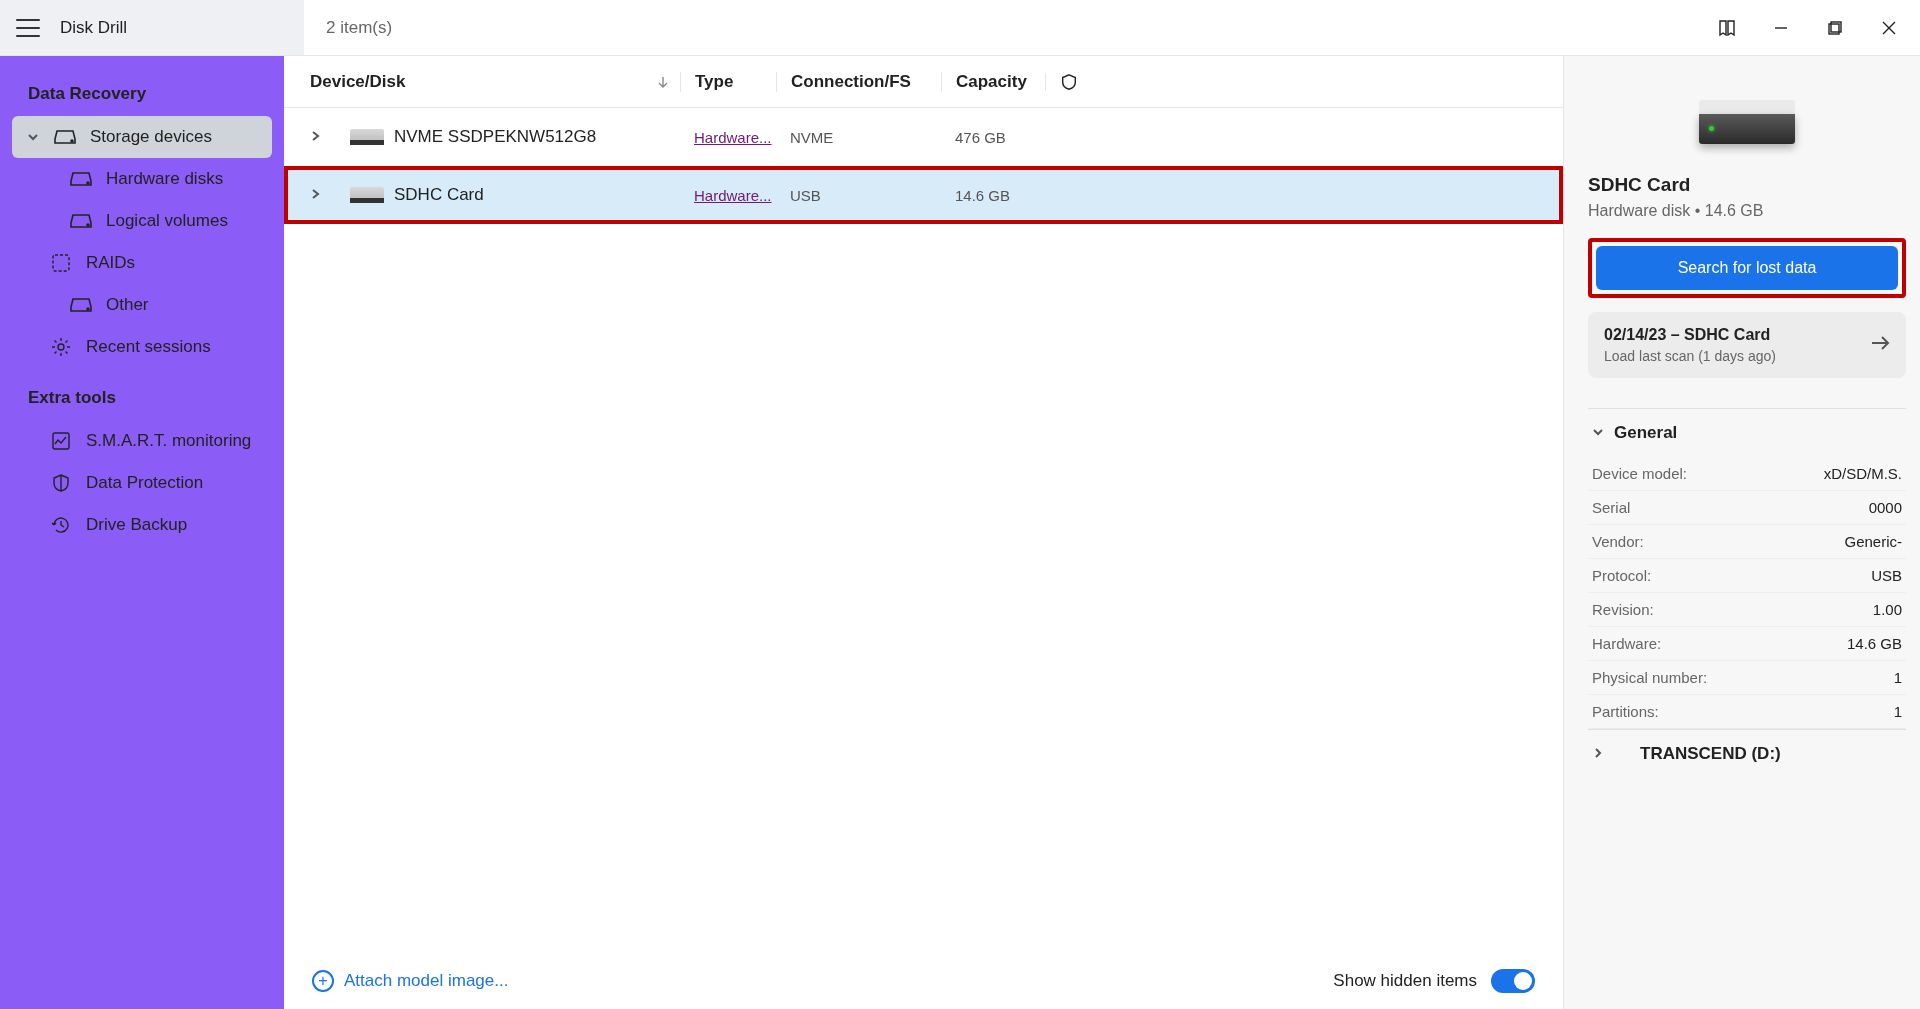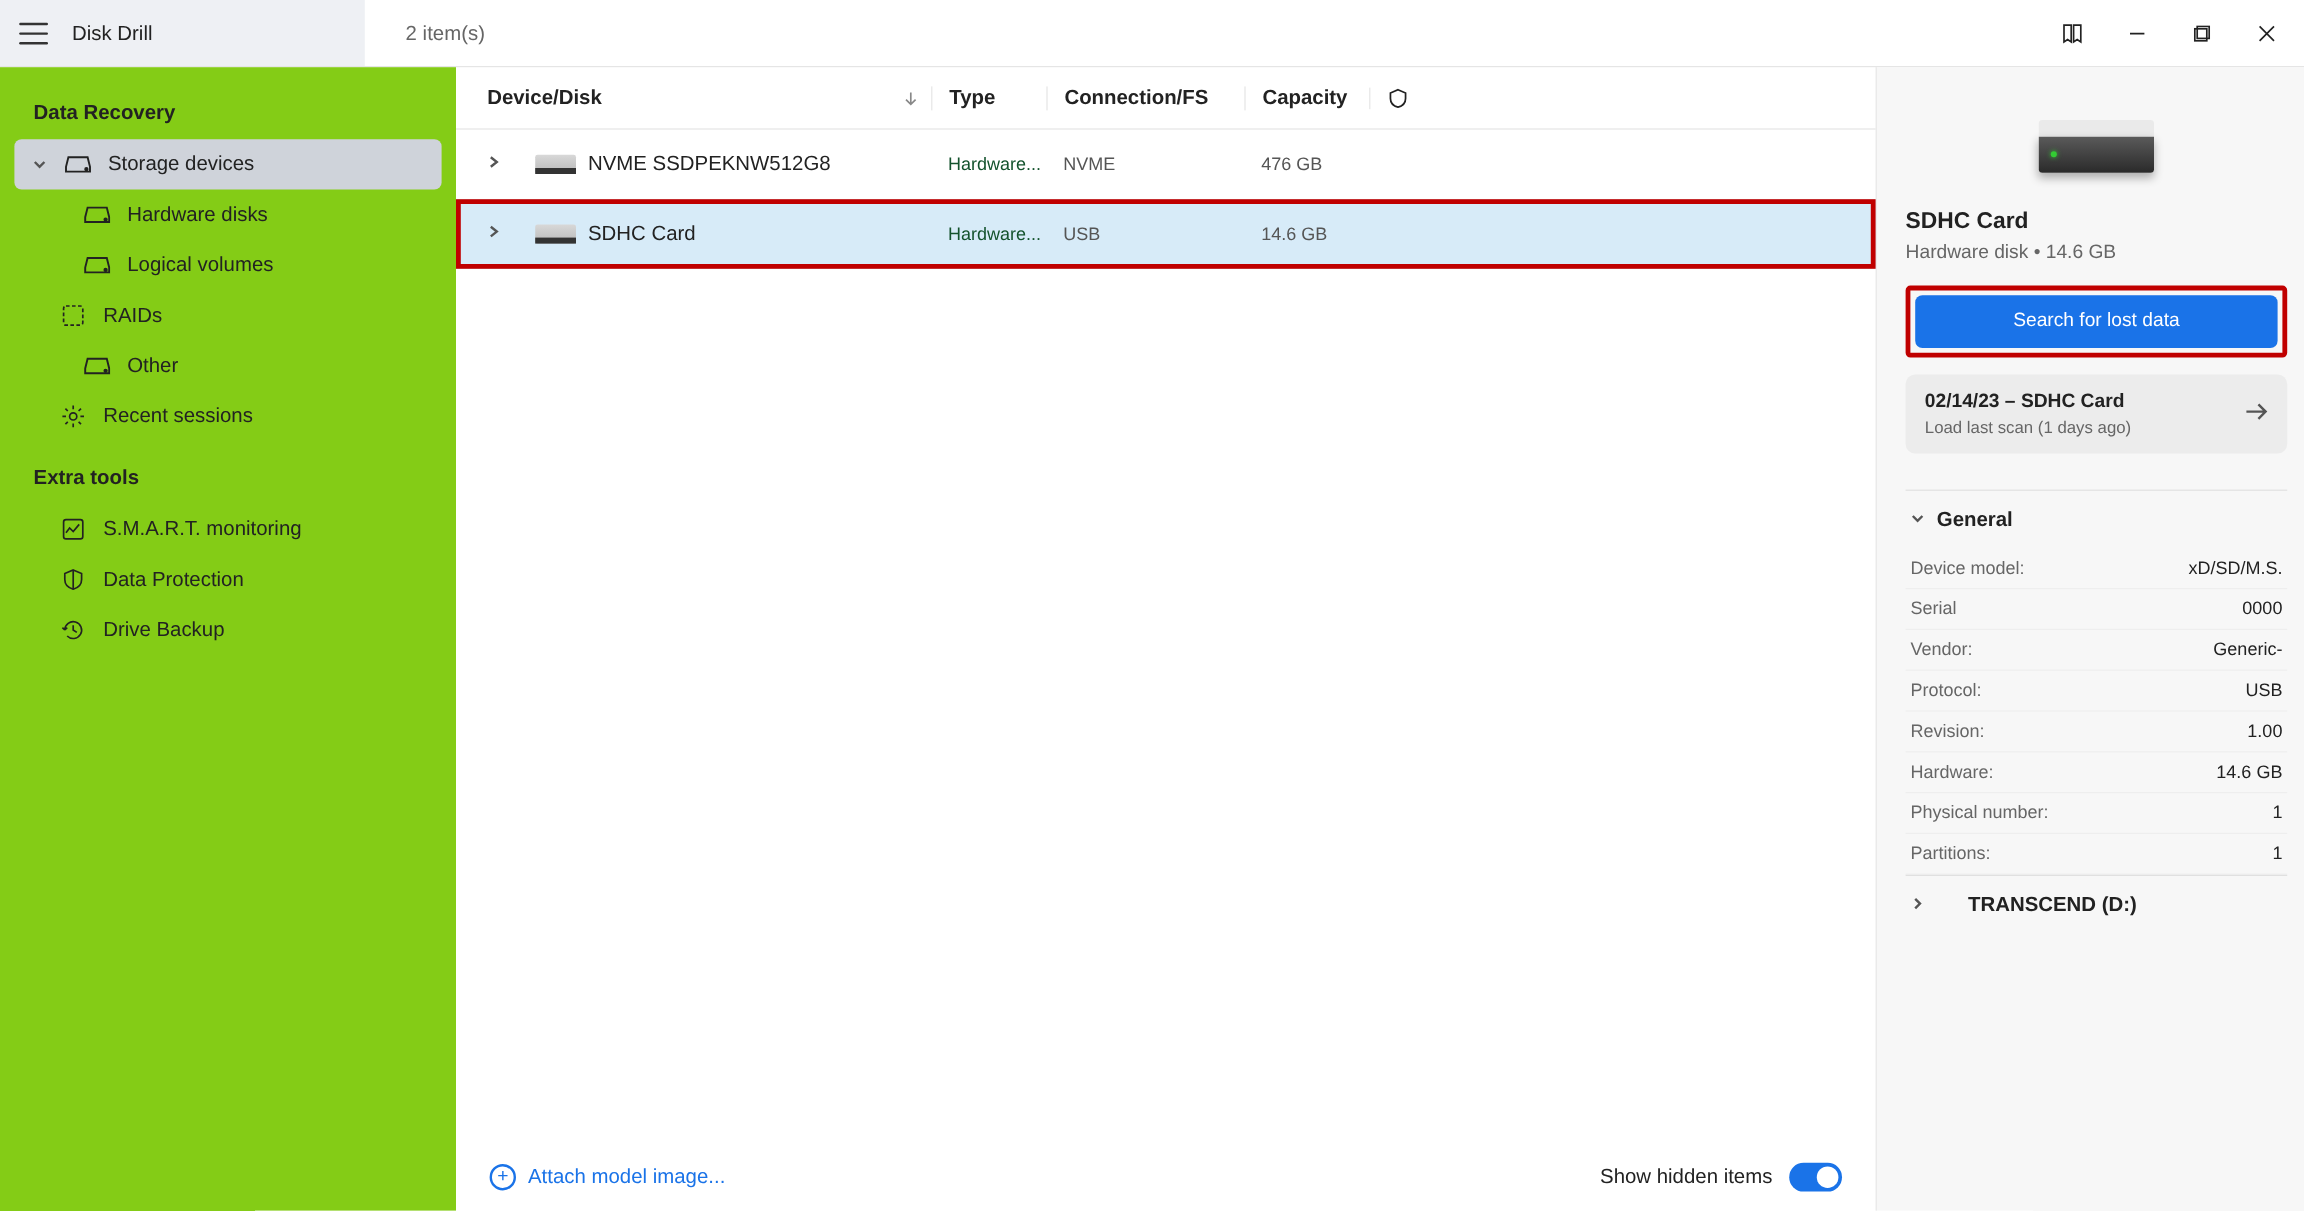--- a/index.html
+++ b/index.html
@@ -2,46 +2,46 @@
 <html><head>
 <meta charset="utf-8">
 <style>
 * { box-sizing: border-box; margin: 0; padding: 0; font-family: 'Segoe UI', Arial, sans-serif; }
 body { width: 1920px; height: 1009px; overflow: hidden; background: #fff; display: flex; flex-direction: column; }
 .titlebar { height: 56px; display: flex; align-items: center; border-bottom: 1px solid #e5e5e5; }
 .titlebar-left { width: 304px; height: 100%; background: #eef0f4; display: flex; align-items: center; padding-left: 16px; gap: 20px; }
 .hamburger { width: 24px; height: 18px; display: flex; flex-direction: column; justify-content: space-between; cursor: pointer; }
 .hamburger span { height: 2px; background: #333; border-radius: 2px; }
 .app-title { font-size: 17px; color: #222; }
-.titlebar-mid { flex: 1; display: flex; align-items: center; padding-left: 34px; }
+.titlebar-mid { flex: 1; display: flex; align-items: center; padding-left: 22px; }
 .item-count { font-size: 17px; color: #666; }
 .titlebar-right { display: flex; align-items: center; gap: 8px; padding-right: 8px; }
 .win-btn { width: 46px; height: 40px; display: flex; align-items: center; justify-content: center; cursor: pointer; }
 .win-btn svg { stroke: #222; fill: none; stroke-width: 1.4; }
 .main { flex: 1; display: flex; min-height: 0; }
-.sidebar { width: 380px; background: #84cc16; padding: 20px 12px 12px 12px; }
+.sidebar { width: 284px; background: #8b5cf6; padding: 20px 12px 12px 12px; }
 .side-section { font-size: 17px; font-weight: 600; color: #222; padding: 8px 16px 12px 16px; }
 .side-item { display: flex; align-items: center; gap: 14px; padding: 10px 14px; border-radius: 6px; font-size: 17px; color: #222; cursor: pointer; }
 .side-item.active { background: #cfd3da; }
 .side-item.sub { padding-left: 58px; }
 .side-icon { width: 22px; height: 22px; display: flex; align-items: center; justify-content: center; }
 .chev { width: 14px; display:flex; justify-content:center; }
 .center { flex: 1; display: flex; flex-direction: column; border-right: 1px solid #e5e5e5; min-width: 0; position: relative; }
 .thead { display: flex; align-items: center; height: 52px; border-bottom: 1px solid #e5e5e5; padding-left: 26px; }
 .th { font-size: 17px; color: #222; font-weight: 600; }
 .col-device { width: 370px; display:flex; align-items:center; justify-content:space-between; padding-right:10px; }
 .col-type { width: 96px; border-left: 1px solid #e5e5e5; padding-left: 14px; }
 .col-conn { width: 165px; border-left: 1px solid #e5e5e5; padding-left: 14px; }
 .col-cap { width: 104px; border-left: 1px solid #e5e5e5; padding-left: 14px; }
 .col-shield { border-left: 1px solid #e5e5e5; padding-left: 14px; display:flex; align-items:center; }
 .row { display: flex; align-items: center; height: 58px; padding-left: 26px; }
 .row.selected { background: #d7ebf8; }
 .row.highlighted { outline: 4px solid #c00000; outline-offset: -4px; }
 .row .cell-device { width: 370px; display:flex; align-items:center; gap:10px; }
-.row .cell-type { width: 96px; padding-left:14px; color:#14532d; font-size:15px; overflow:hidden; text-overflow:ellipsis; white-space:nowrap; }
+.row .cell-type { width: 96px; padding-left:14px; color:#701a75; font-size:15px; overflow:hidden; text-overflow:ellipsis; white-space:nowrap;text-decoration:underline; }
 .row .cell-conn { width: 165px; padding-left:14px; color:#555; font-size:15px; }
 .row .cell-cap { width: 104px; padding-left:14px; color:#555; font-size:15px; }
 .row .chevR { width: 12px; }
 .disk-icon { width: 34px; height: 16px; background: linear-gradient(#d8d8d8, #b8b8b8); border-radius: 2px; position: relative; }
 .disk-icon::after { content:''; position:absolute; bottom:0; left:0; right:0; height:5px; background:#333; }
 .disk-icon .led { position:absolute; bottom:1px; left:3px; width:3px; height:3px; background:#3c3; border-radius:50%; }
 .row-name { font-size: 17px; color: #222; }
 .footer { position:absolute; bottom:0; left:0; right:0; height:56px; display:flex; align-items:center; justify-content:space-between; padding: 0 28px; }
 .attach { display:flex; align-items:center; gap:10px; color:#1a73e8; font-size:17px; cursor:pointer; }
 .attach-icon { width:22px; height:22px; border:2px solid #1a73e8; border-radius:50%; display:flex; align-items:center; justify-content:center; font-size:16px; color:#1a73e8; }

